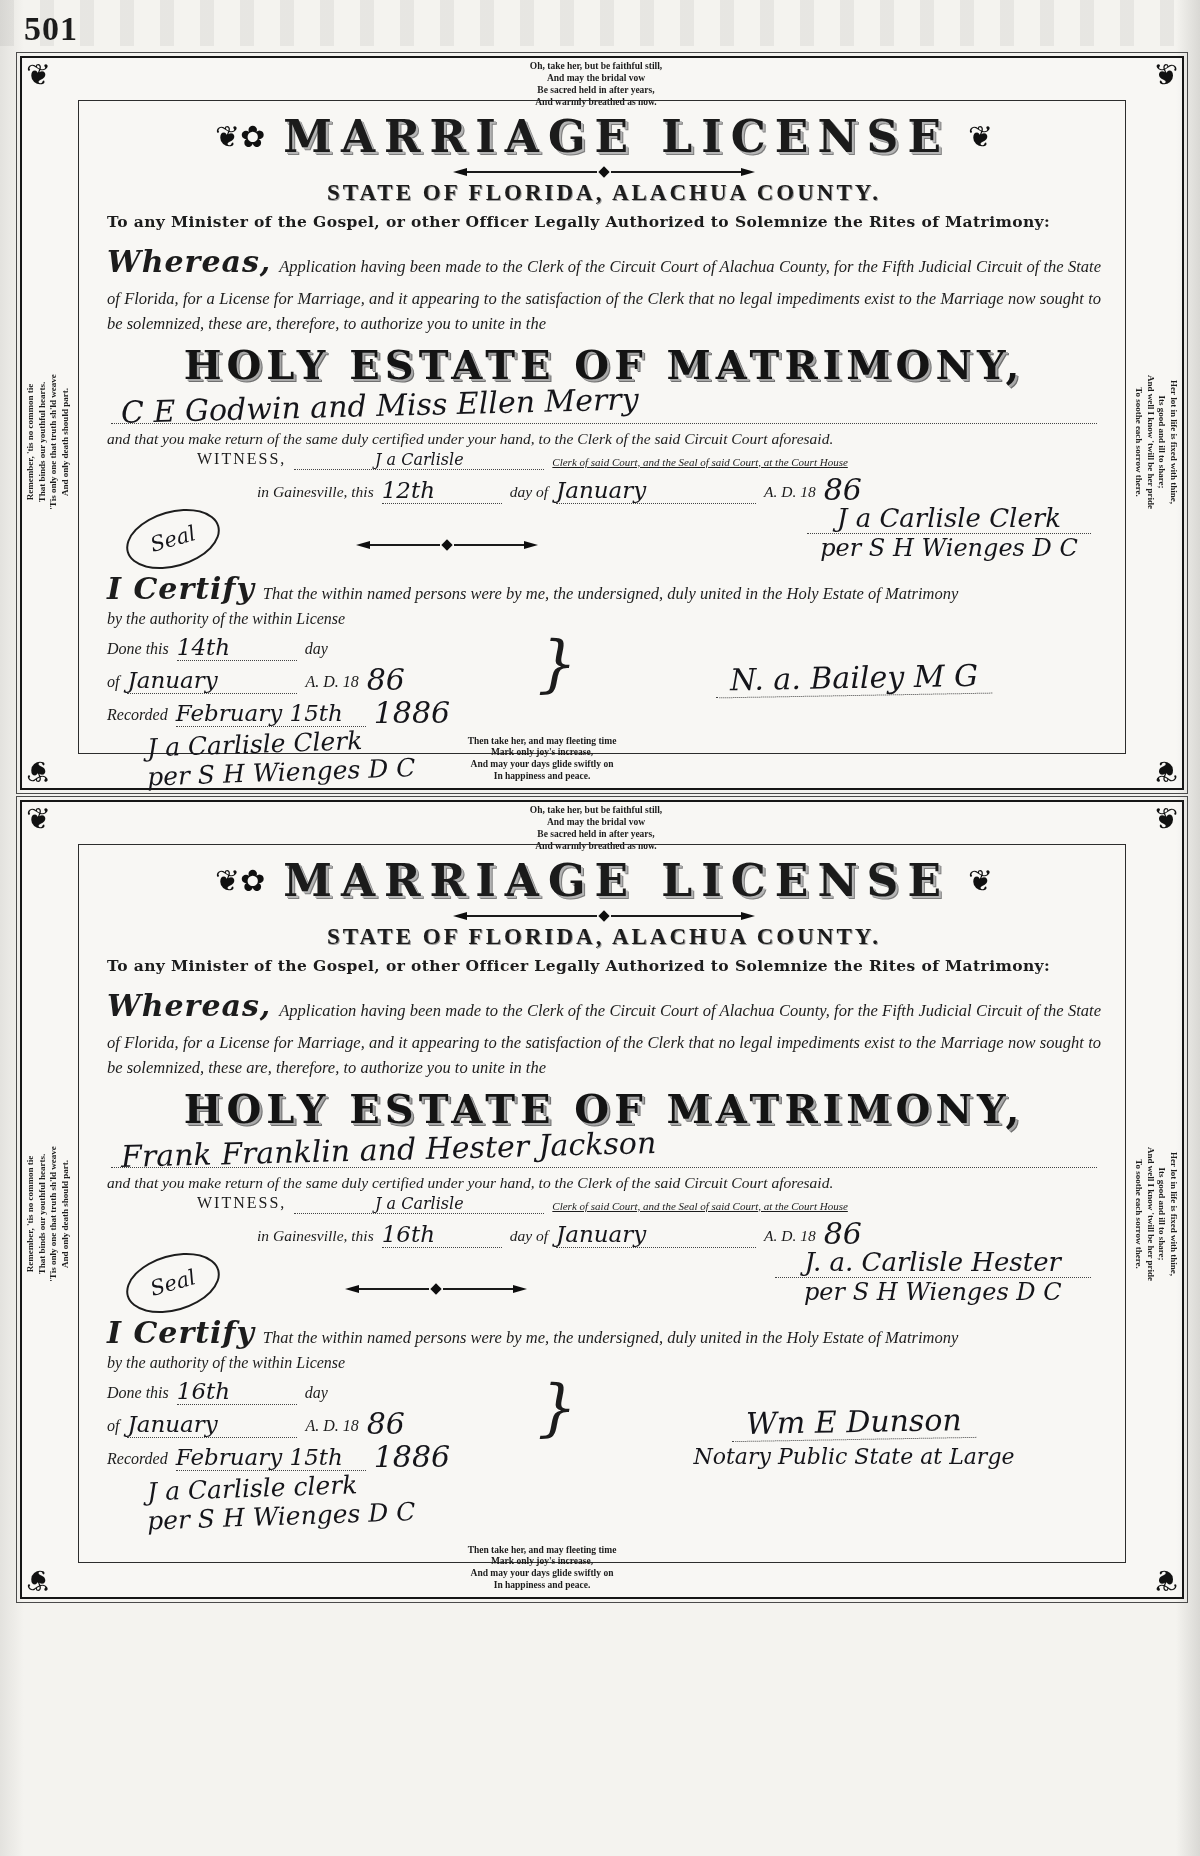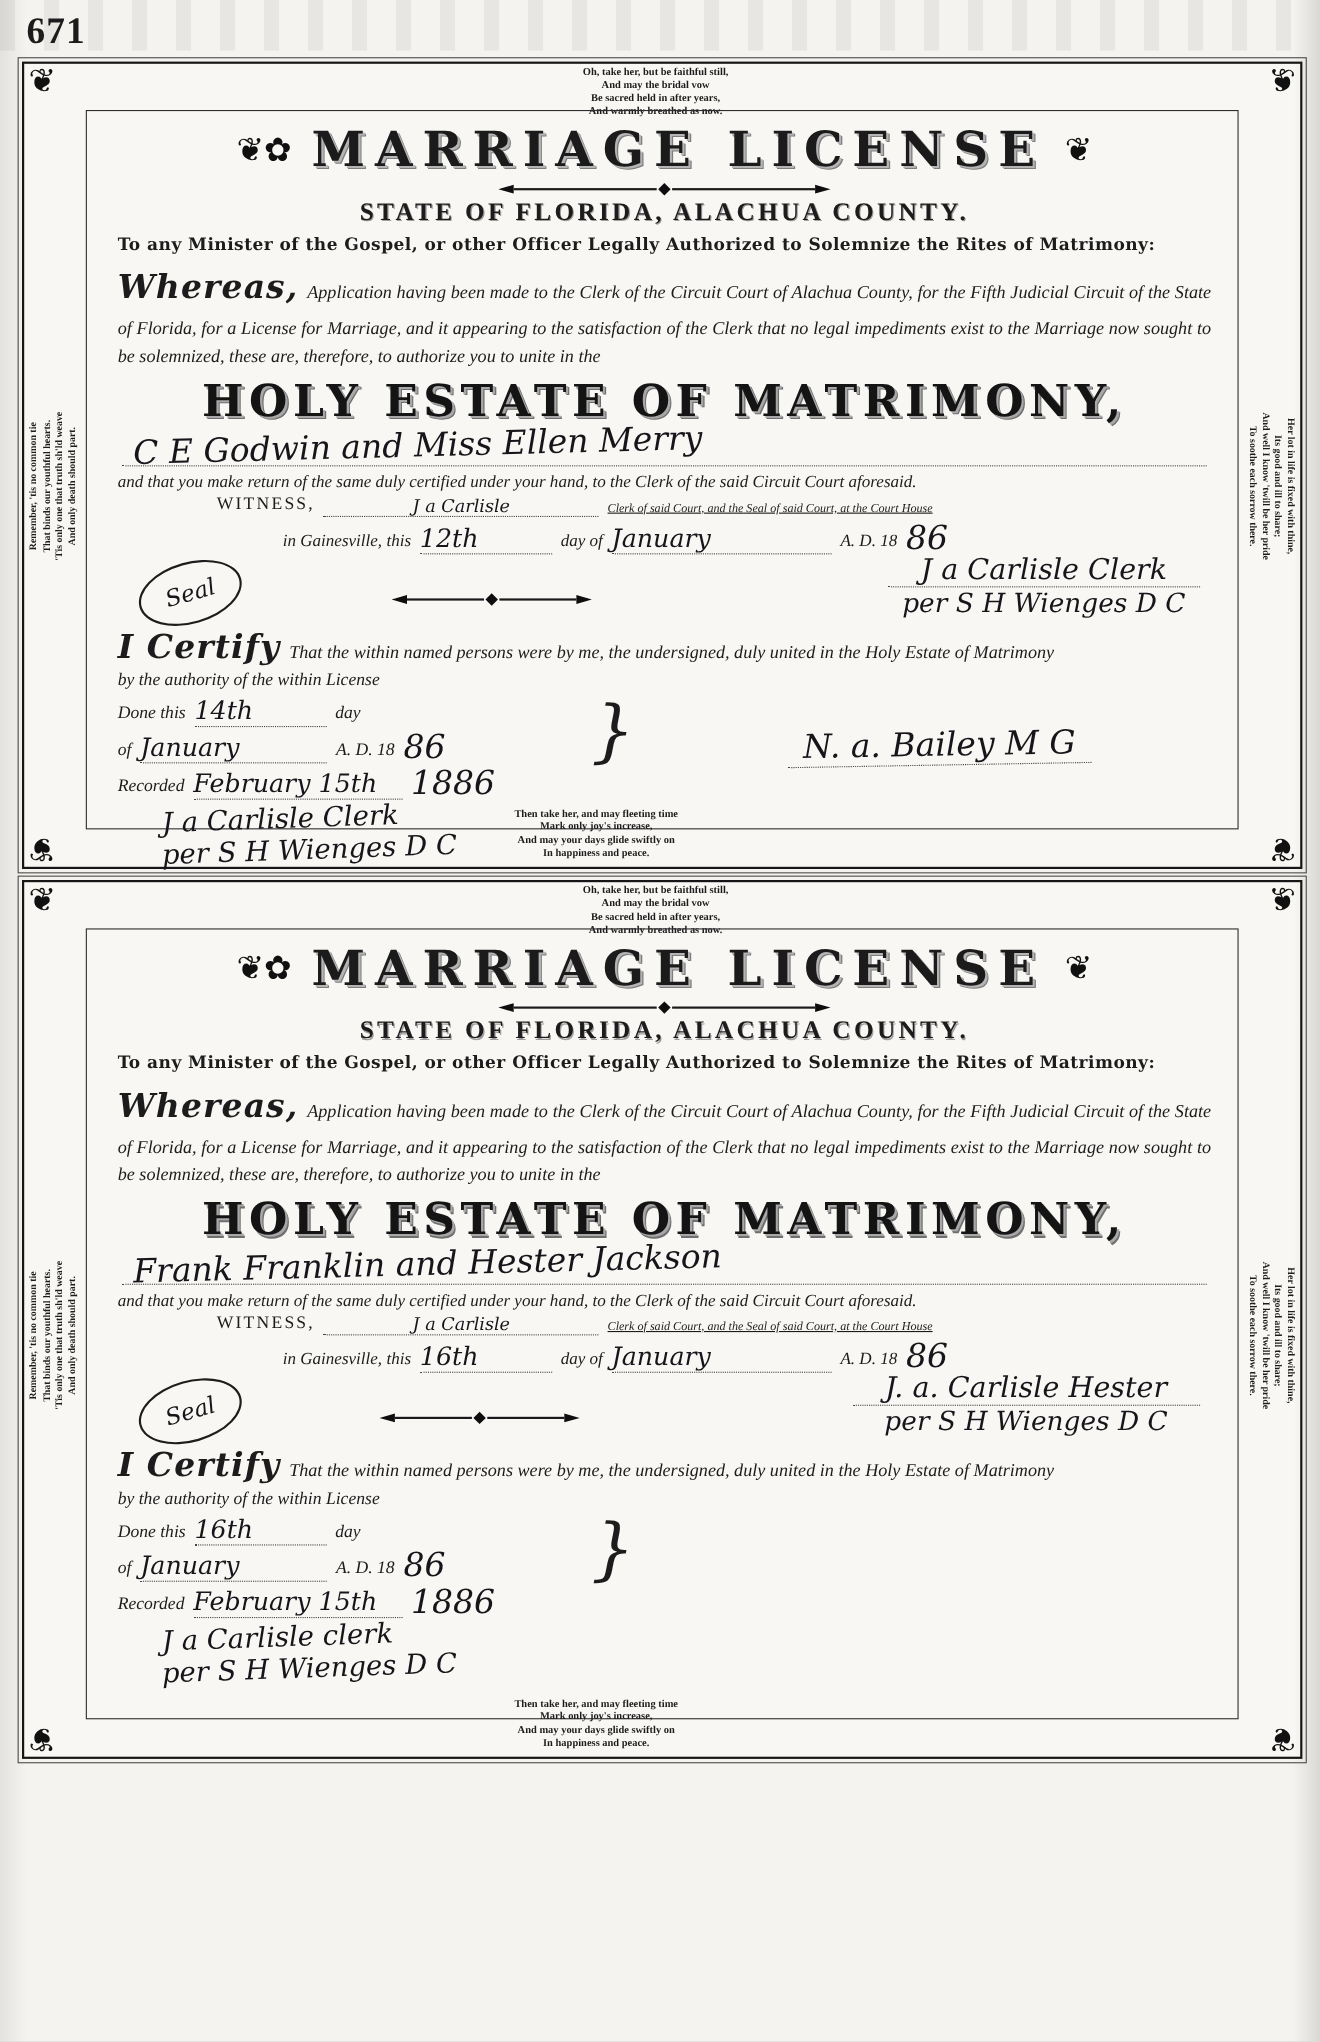--- a/index.html
+++ b/index.html
@@ -89,21 +89,21 @@
   .officiant-col{flex:1;padding:26px 10px 0 40px;text-align:center;}
   .officiant-col .osig{font-size:30px;border-bottom:1.4px dotted #444;padding:0 14px;display:inline-block;transform:rotate(-1deg);}
   .officiant-col .otitle{font-size:22px;margin-top:4px;}
   .rec-sigs{margin:2px 0 0 40px;}
   .rec-sigs .hand{display:block;font-size:25px;transform:rotate(-2deg);}
 </style>
 </head>
 <body>
 
 <div class="page">
-  <div class="page-number">671</div>
+  <div class="page-number">501</div>
 
   <div class="cert cert1">
     <span class="corner tl">❦</span>
     <span class="corner tr">❦</span>
     <span class="corner bl">❦</span>
     <span class="corner br">❦</span>
 
     <div class="top-verse">
       <div>Oh, take her, but be faithful still,</div>
       <div>And may the bridal vow</div>
@@ -321,20 +321,24 @@
           <div class="row">
             <span>Recorded</span>
             <span class="hand dotl slot" style="min-width:190px;">February 15th</span>
             <span class="hand yr">1886</span>
           </div>
           <div class="rec-sigs">
             <span class="hand">J a Carlisle clerk</span>
             <span class="hand">per S H Wienges D C</span>
           </div>
         </div>
+        <div class="officiant-col">
+          <span class="hand osig">Wm E Dunson</span>
+          <div class="hand otitle">Notary Public State at Large</div>
+        </div>
       </div>
     </div>
 
     <div class="bottom-verse">
       <div>Then take her, and may fleeting time</div>
       <div>Mark only joy's increase,</div>
       <div>And may your days glide swiftly on</div>
       <div>In happiness and peace.</div>
     </div>
   </div>

